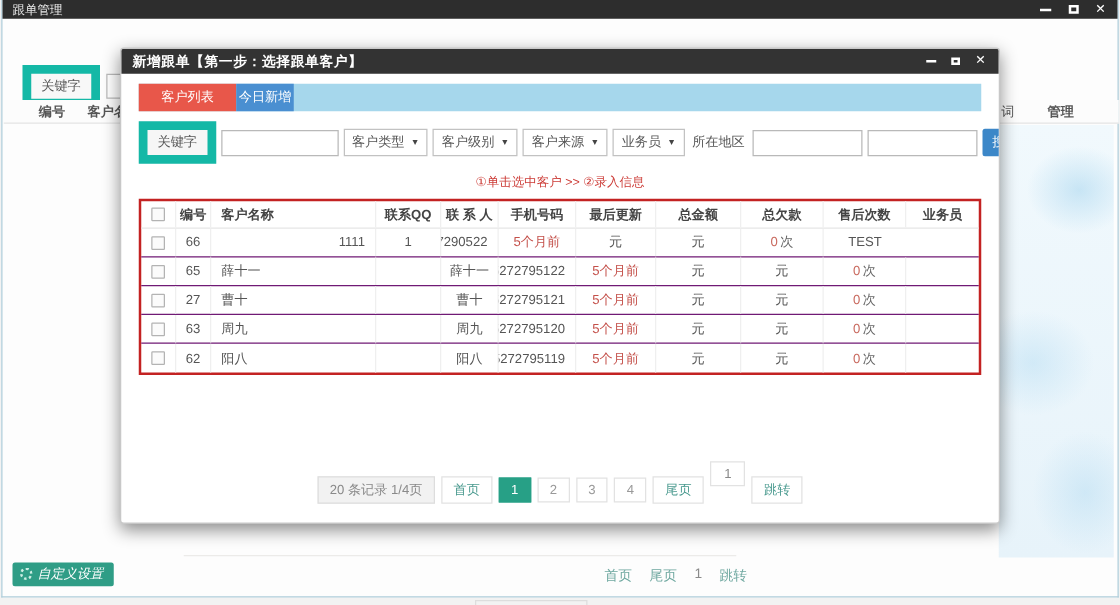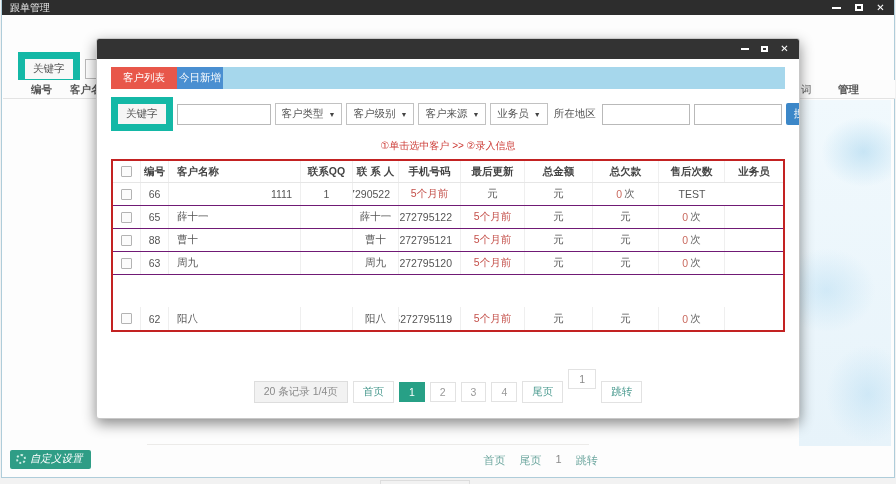--- a/index.html
+++ b/index.html
@@ -51,41 +51,41 @@
     border:1px solid #c8c8c8; border-radius:3px; box-shadow:0 5px 14px rgba(0,0,0,.45);
     display:flex; flex-direction:column; z-index:5; overflow:hidden; }
   .modal-header { height:20px; background:#333; color:#fff; display:flex; align-items:center; padding:0 9px; flex:0 0 auto; }
   .modal-header .mtitle { font-size:11px; font-weight:bold; letter-spacing:.5px; }
   .modal-header .win-ctls { gap:9px; }
   .modal-header .ctl-min-bar { width:8px; }
   .modal-header .ctl-max-box { width:7px; height:6px; }
 
   .modal-tabstrip { margin:8px 14px 0; height:22px; background:#a6d7ec; display:flex; align-items:stretch; flex:0 0 auto; }
   .mtab { display:flex; align-items:center; justify-content:center; font-size:10.5px; color:#fff; cursor:pointer; }
-  .mtab.red { background:#e8574a; width:66px; }
+  .mtab.red { background:#e8574a; width:78px; }
   .mtab.blue { background:#4a8fd1; width:46px; overflow:hidden; white-space:nowrap; }
 
   .modal-search { margin:8px 14px 6px; display:flex; align-items:center; gap:4px; flex:0 0 auto; }
   .modal-search .chip.kw { background:#f6f6f6; }
   .m-input { height:21px; border:1px solid #b9b9b9; background:#fff; font-size:10.5px; padding:0 4px; color:#555; }
   .m-input.w1 { width:94px; }
   .m-input.w2 { width:88px; }
   .sel { display:flex; align-items:center; gap:5px; border:1px solid #c2c2c2; background:#fff;
     font-size:10.5px; color:#555; padding:3px 6px; cursor:pointer; white-space:nowrap; }
   .sel .arrow { font-size:7px; color:#444; }
   .region-label { font-size:10.5px; color:#555; white-space:nowrap; padding:0 2px; }
   .btn-blue { background:#3c87c8; color:#fff; border:none; font-size:10.5px; padding:4px 8px;
     border-radius:2px; cursor:pointer; white-space:nowrap; font-family:inherit; }
 
   .hint { text-align:center; color:#cc3b36; font-size:10px; margin:2px 0 6px; flex:0 0 auto; }
 
   .red-table { margin:0 14px; border:2px solid #c32222; flex:0 0 auto; background:#fff; }
   .trow { display:grid; grid-template-columns:28px 28px 132px 52px 46px 62px 64px 68px 66px 66px 1fr;
     align-items:center; height:23px; font-size:10.5px; color:#555; border-bottom:1px solid #701a75; }
-  .trow:last-child { border-bottom:none;margin-top:32px; }
+  .trow:last-child { border-bottom:none; }
   .trow.head { height:22px; font-weight:bold; color:#444; border-bottom:1px solid #e6e6e6; }
   .tcell { height:100%; display:flex; align-items:center; justify-content:center; border-right:1px solid #efefef; padding:0 4px; overflow:hidden; white-space:nowrap; }
   .tcell:last-child { border-right:none; }
   .tcell.left { justify-content:flex-start; padding-left:8px; }
   .tcell.right { justify-content:flex-end; padding-right:8px;text-align:right; }
   .red-text { color:#c4504a; }
   .cnt { color:#c96a5f; margin-right:2px; }
   .cnt-unit { color:#666; }
   .cbx { width:11px; height:11px; border:1px solid #b3b3b3; background:#fbfbfb; border-radius:1px; cursor:pointer; }
 
@@ -150,20 +150,21 @@
       <span class="pbox summary">0 条记录 1/0页</span>
       <span class="flink">首页</span>
       <span class="flink">尾页</span>
       <span class="fnum">1</span>
       <span class="flink">跳转</span>
     </div>
   </div>
 
   <div class="modal">
     <div class="modal-header">
+      <span class="mtitle">新增跟单【第一步：选择跟单客户】</span>
       <span class="win-ctls">
         <span class="ctl">
             <span class="ctl-min-bar"></span>
           </span>
         <span class="ctl">
             <span class="ctl-max-box"></span>
           </span>
         <span class="ctl">
             <span class="ctl-x">✕</span>
           </span>
@@ -254,21 +255,21 @@
             <span class="cnt">0</span>
             <span class="cnt-unit">次</span>
           </span>
         <span class="tcell"></span>
       </div>
 
       <div class="trow">
         <span class="tcell">
             <span class="cbx"></span>
           </span>
-        <span class="tcell">88</span>
+        <span class="tcell">27</span>
         <span class="tcell left">曹十</span>
         <span class="tcell right"></span>
         <span class="tcell">曹十</span>
         <span class="tcell right">15272795121</span>
         <span class="tcell red-text">5个月前</span>
         <span class="tcell">元</span>
         <span class="tcell">元</span>
         <span class="tcell">
             <span class="cnt">0</span>
             <span class="cnt-unit">次</span>

